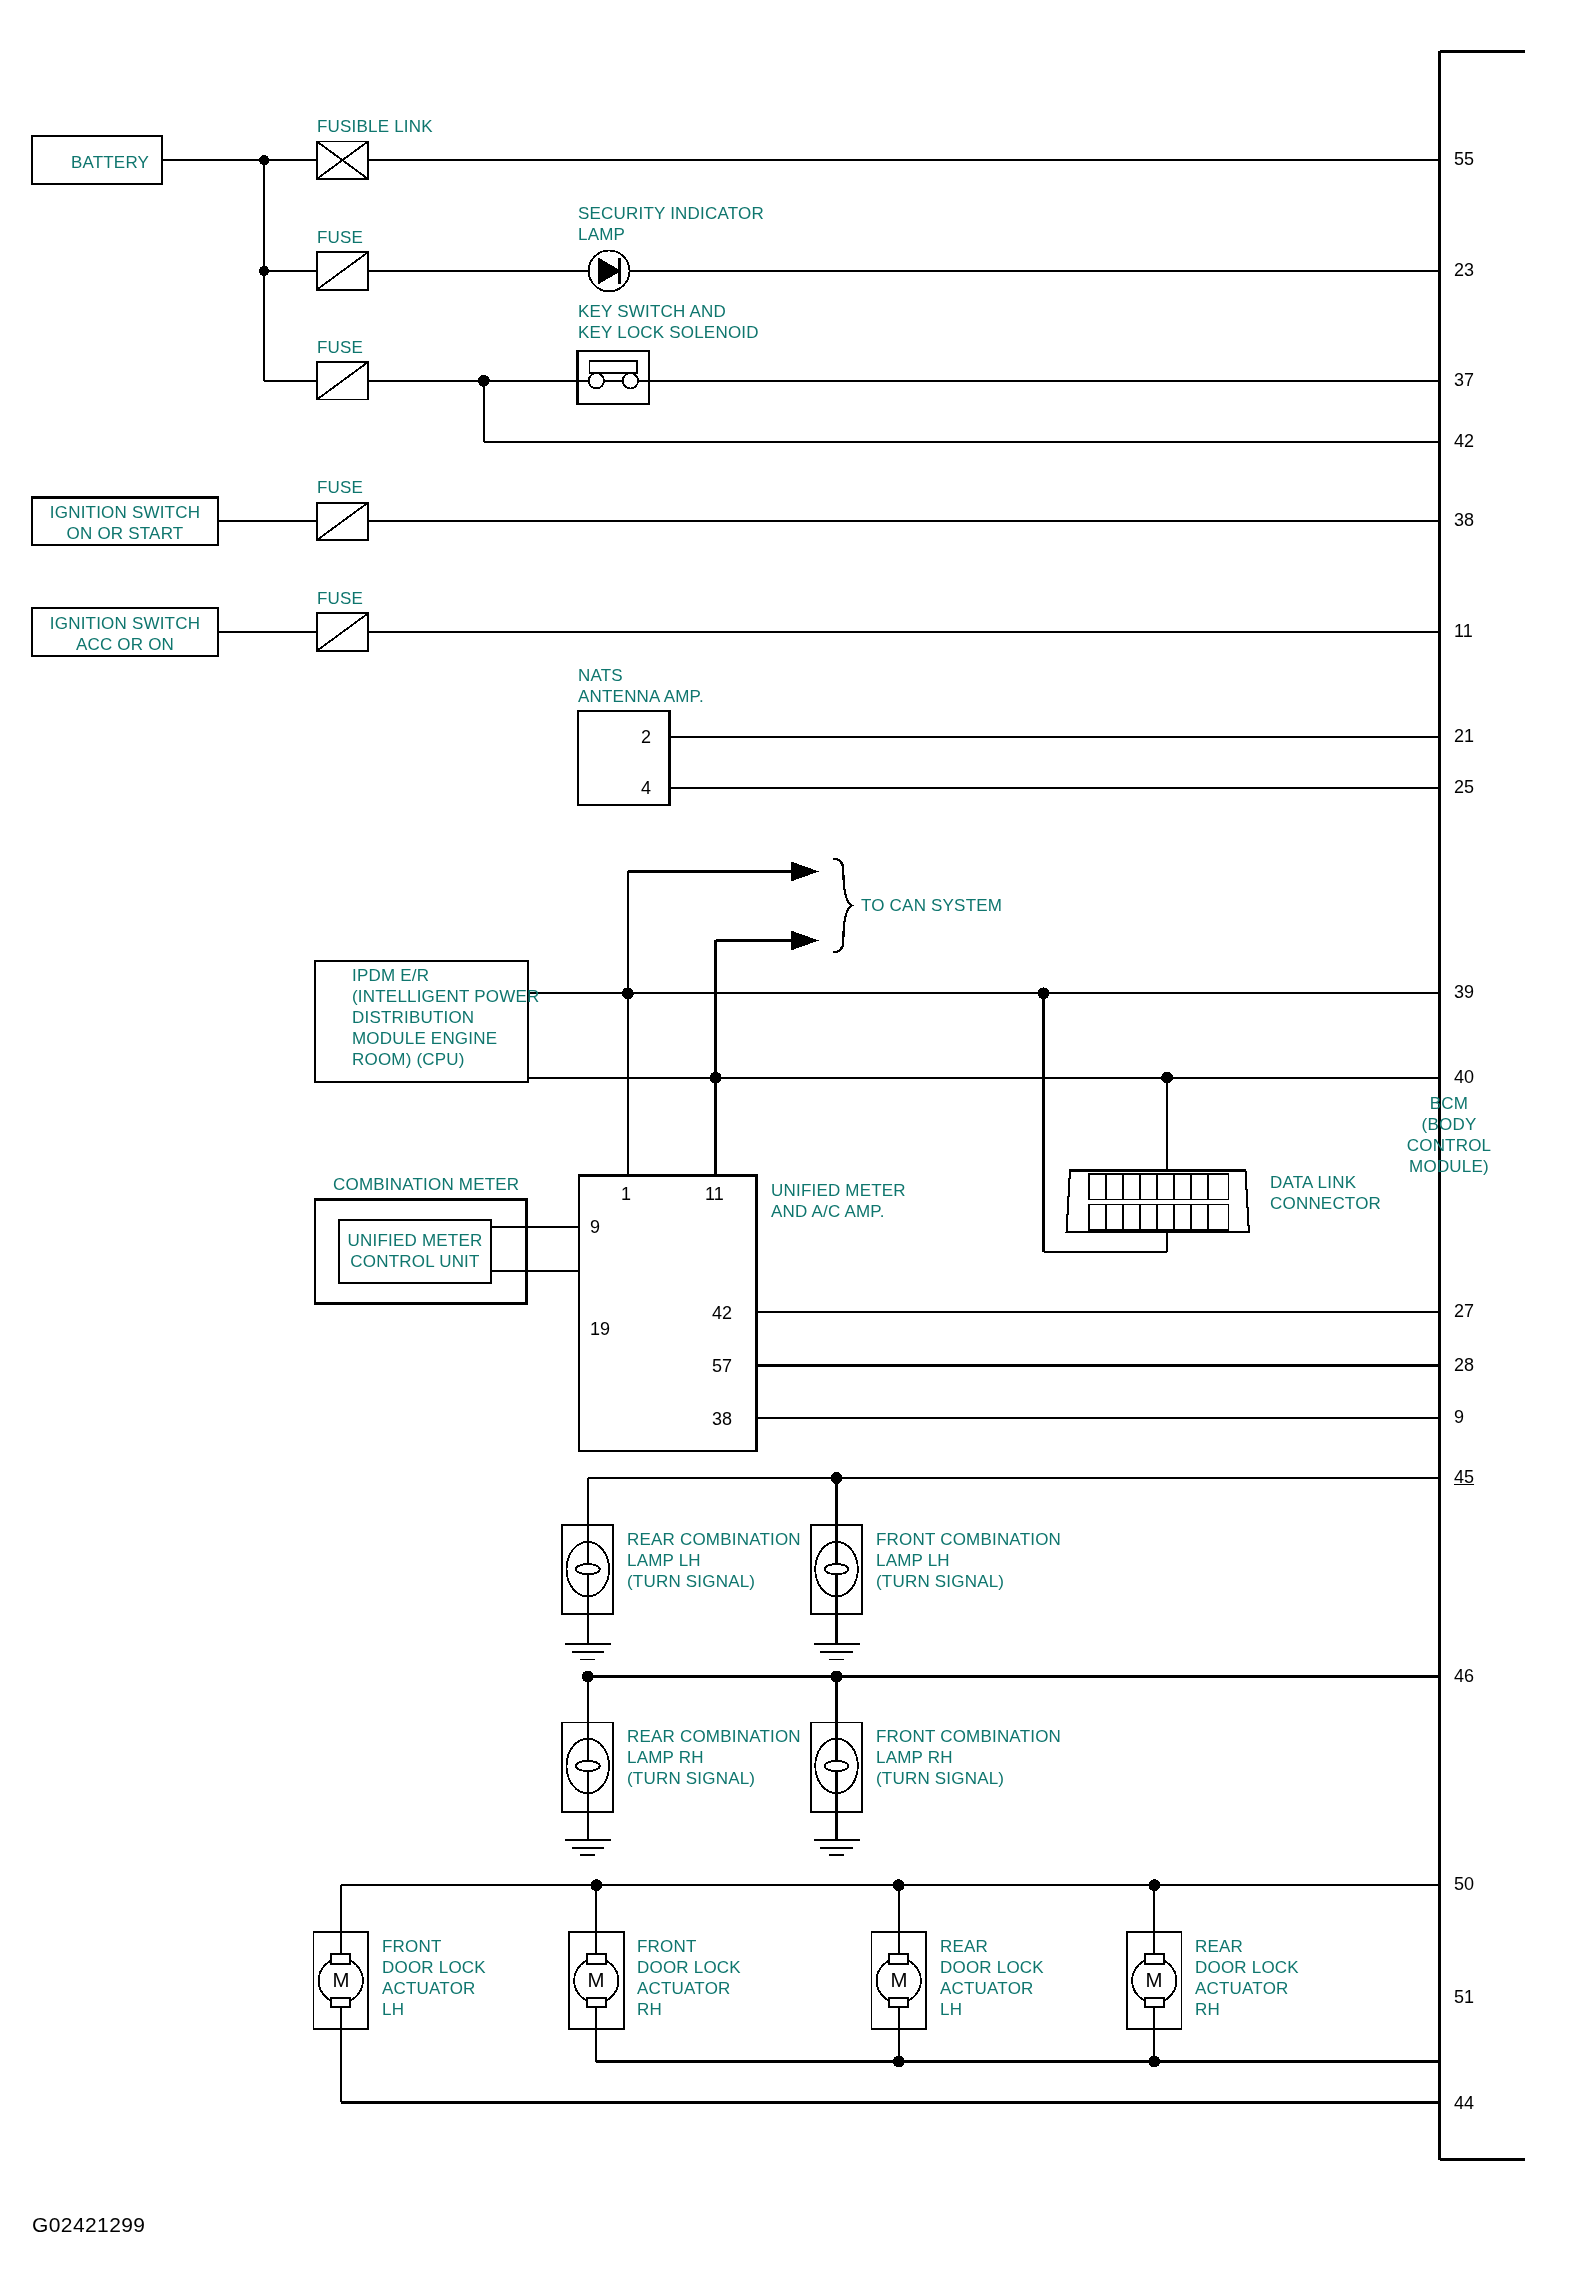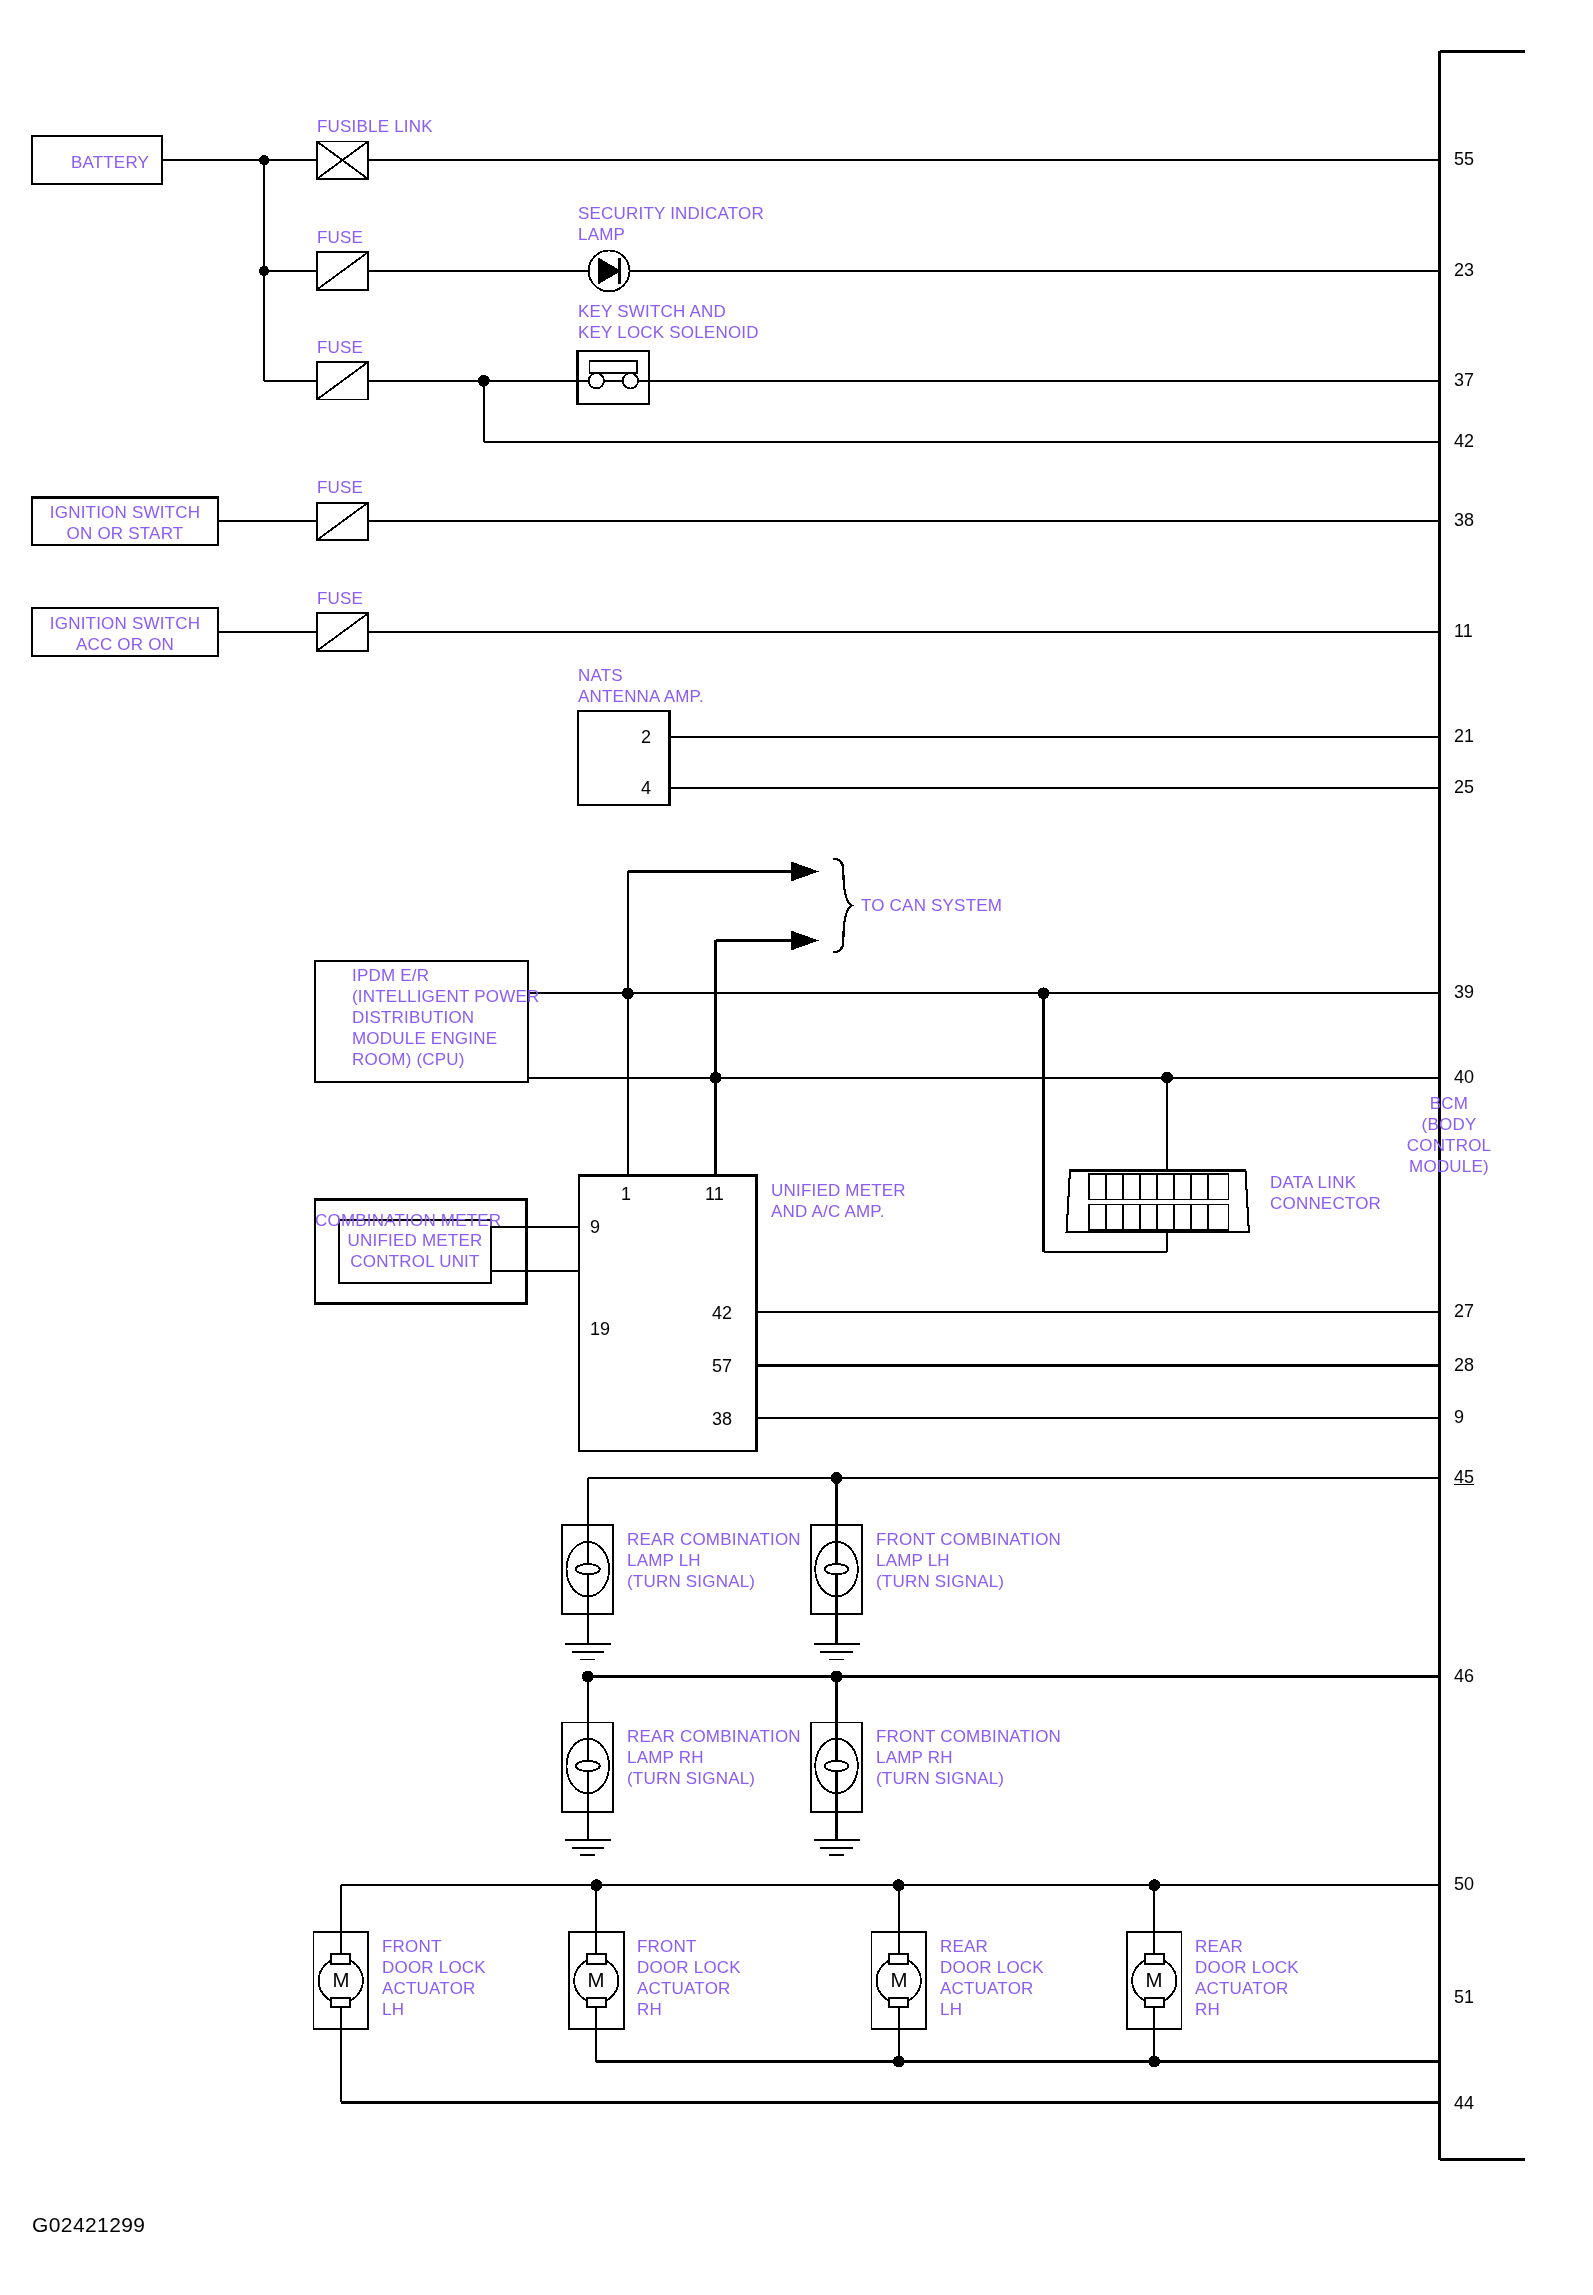--- a/index.html
+++ b/index.html
@@ -1,21 +1,21 @@
 <!DOCTYPE html>
 <html style="font-size:13.6px"><head>
 <meta charset="utf-8">
 <style>
   html,body{margin:0;padding:0;background:#fff;}
   body{width:1593px;height:2295px;position:relative;
        font-family:"Liberation Sans","DejaVu Sans",sans-serif;color:#000;}
   #sheet{position:absolute;inset:0;width:1593px;height:2295px;overflow:hidden;}
   svg{position:absolute;left:0;top:0;}
   .lbl{position:absolute;font-size:17px;line-height:21px;letter-spacing:0.2px;
-       white-space:pre;color:#8b5cf6;}
+       white-space:pre;color:#0f766e;}
   .pin{position:absolute;font-size:18px;line-height:19px;white-space:pre;}
   .boxlbl{position:absolute;font-size:17px;line-height:21px;text-align:center;
           white-space:pre;}
   .code{position:absolute;font-size:21px;letter-spacing:0.4px;}
   .ctr{text-align:center;}
 </style>
 </head>
 <body>
 
 <div id="sheet">
@@ -248,21 +248,21 @@
   <div class="pin" style="left:641px;top:779px;">4</div>
 
   <div class="lbl" style="left:861px;top:895px;">TO CAN SYSTEM</div>
 
   <div class="lbl" style="left:325px;top:965px;margin-left:27px;">IPDM E/R
 (INTELLIGENT POWER
 DISTRIBUTION
 MODULE ENGINE
 ROOM) (CPU)</div>
 
-  <div class="lbl" style="left:315px;top:1174px;margin-top:36px;">COMBINATION METER</div>
+  <div class="lbl" style="left:333px;top:1174px;">COMBINATION METER</div>
 
   <div class="lbl ctr" style="left:339px;top:1230px;width:152px;">UNIFIED METER
 CONTROL UNIT</div>
 
   <div class="lbl" style="left:771px;top:1180px;">UNIFIED METER
 AND A/C AMP.</div>
 
   <div class="pin" style="left:621px;top:1185px;">1</div>
   <div class="pin" style="left:705px;top:1185px;">11</div>
   <div class="pin" style="left:590px;top:1218px;">9</div>

